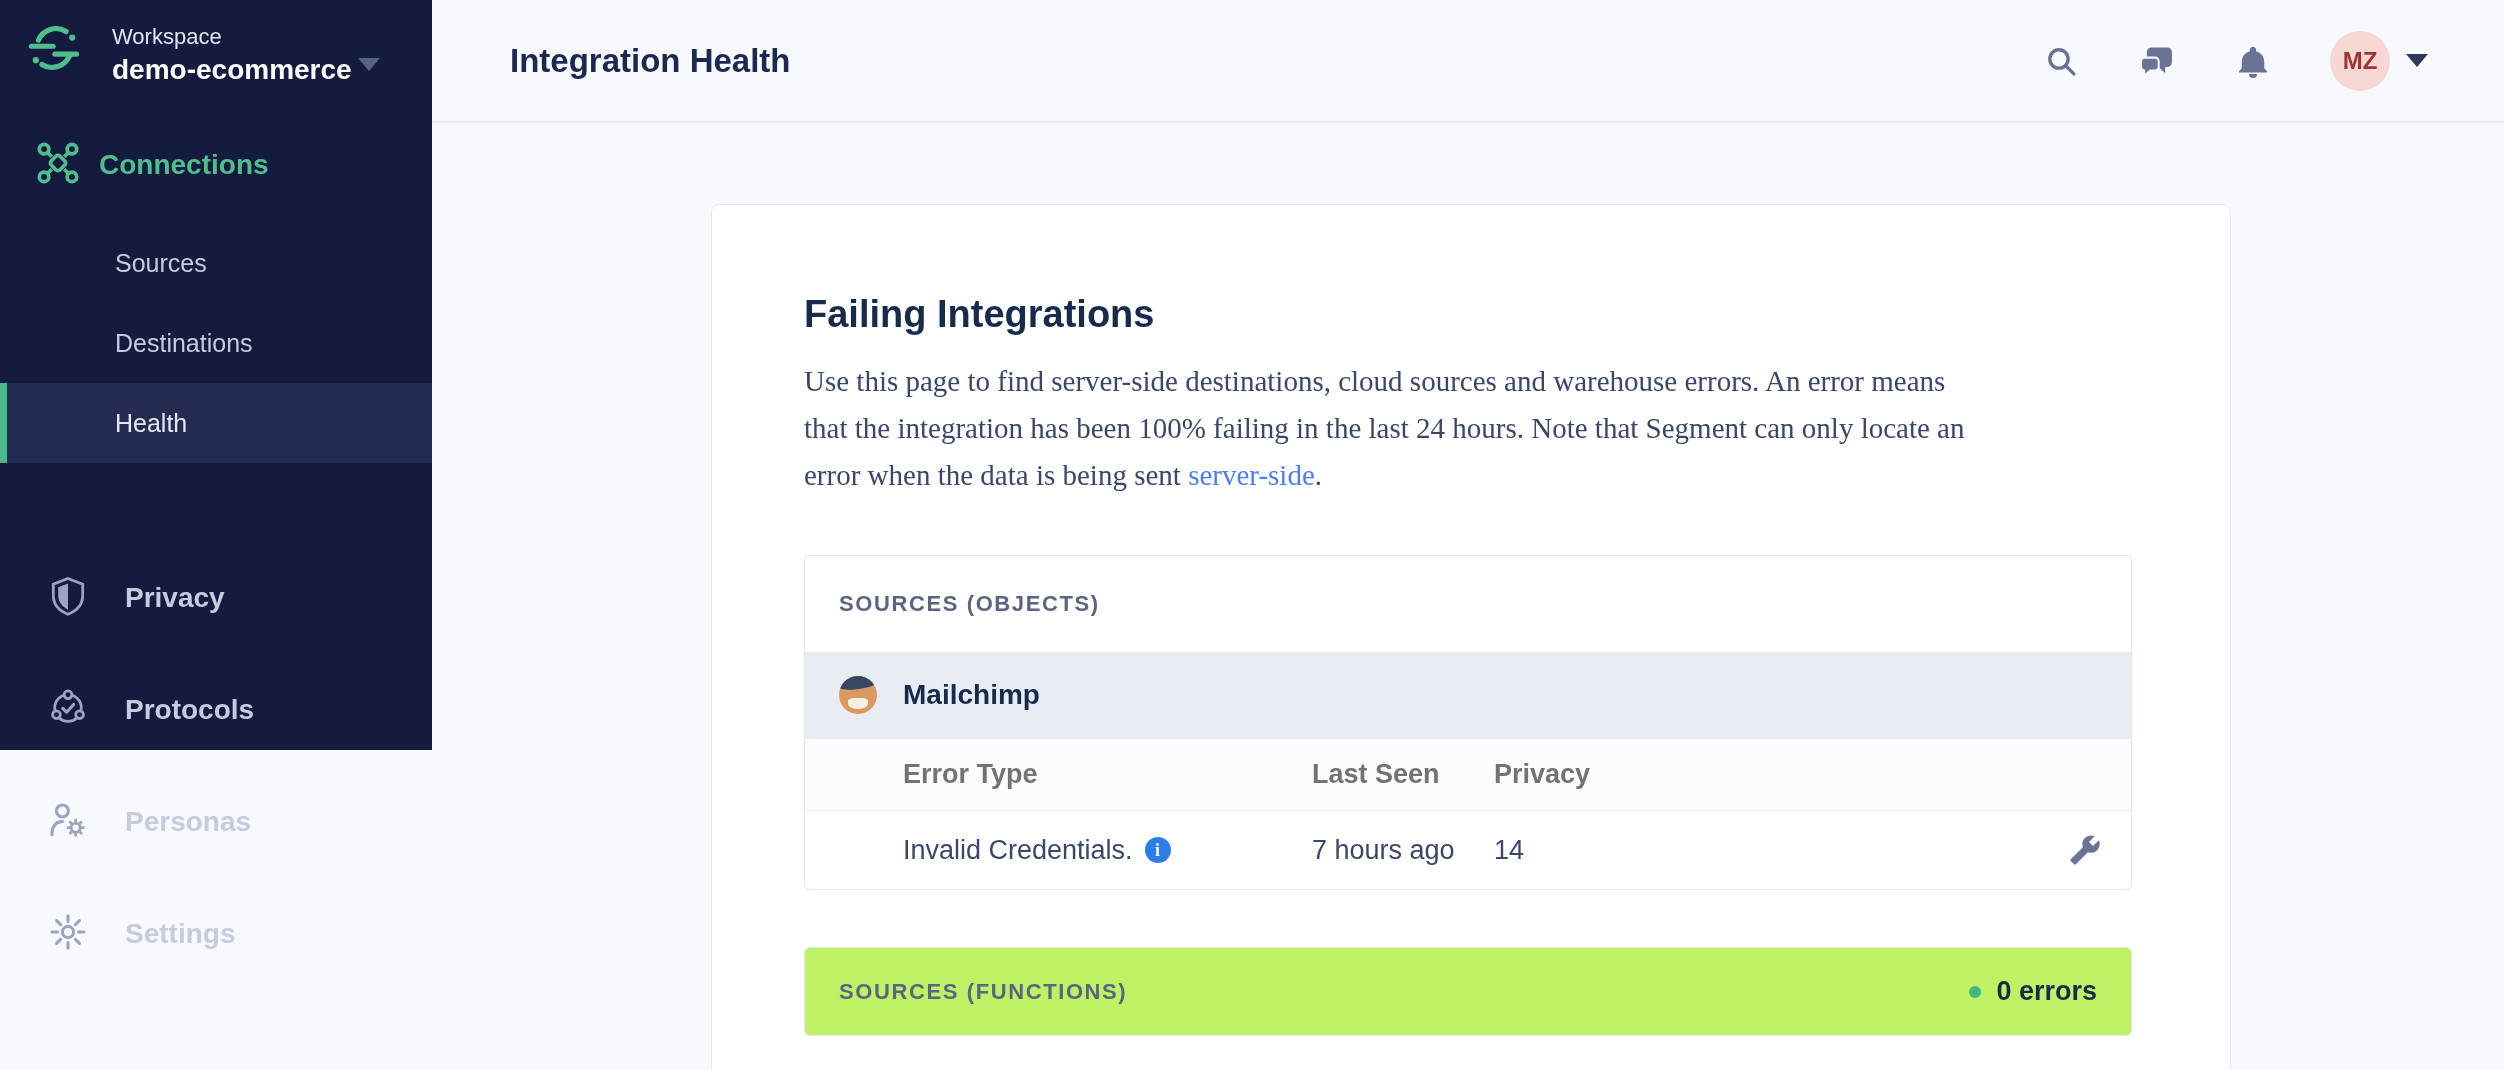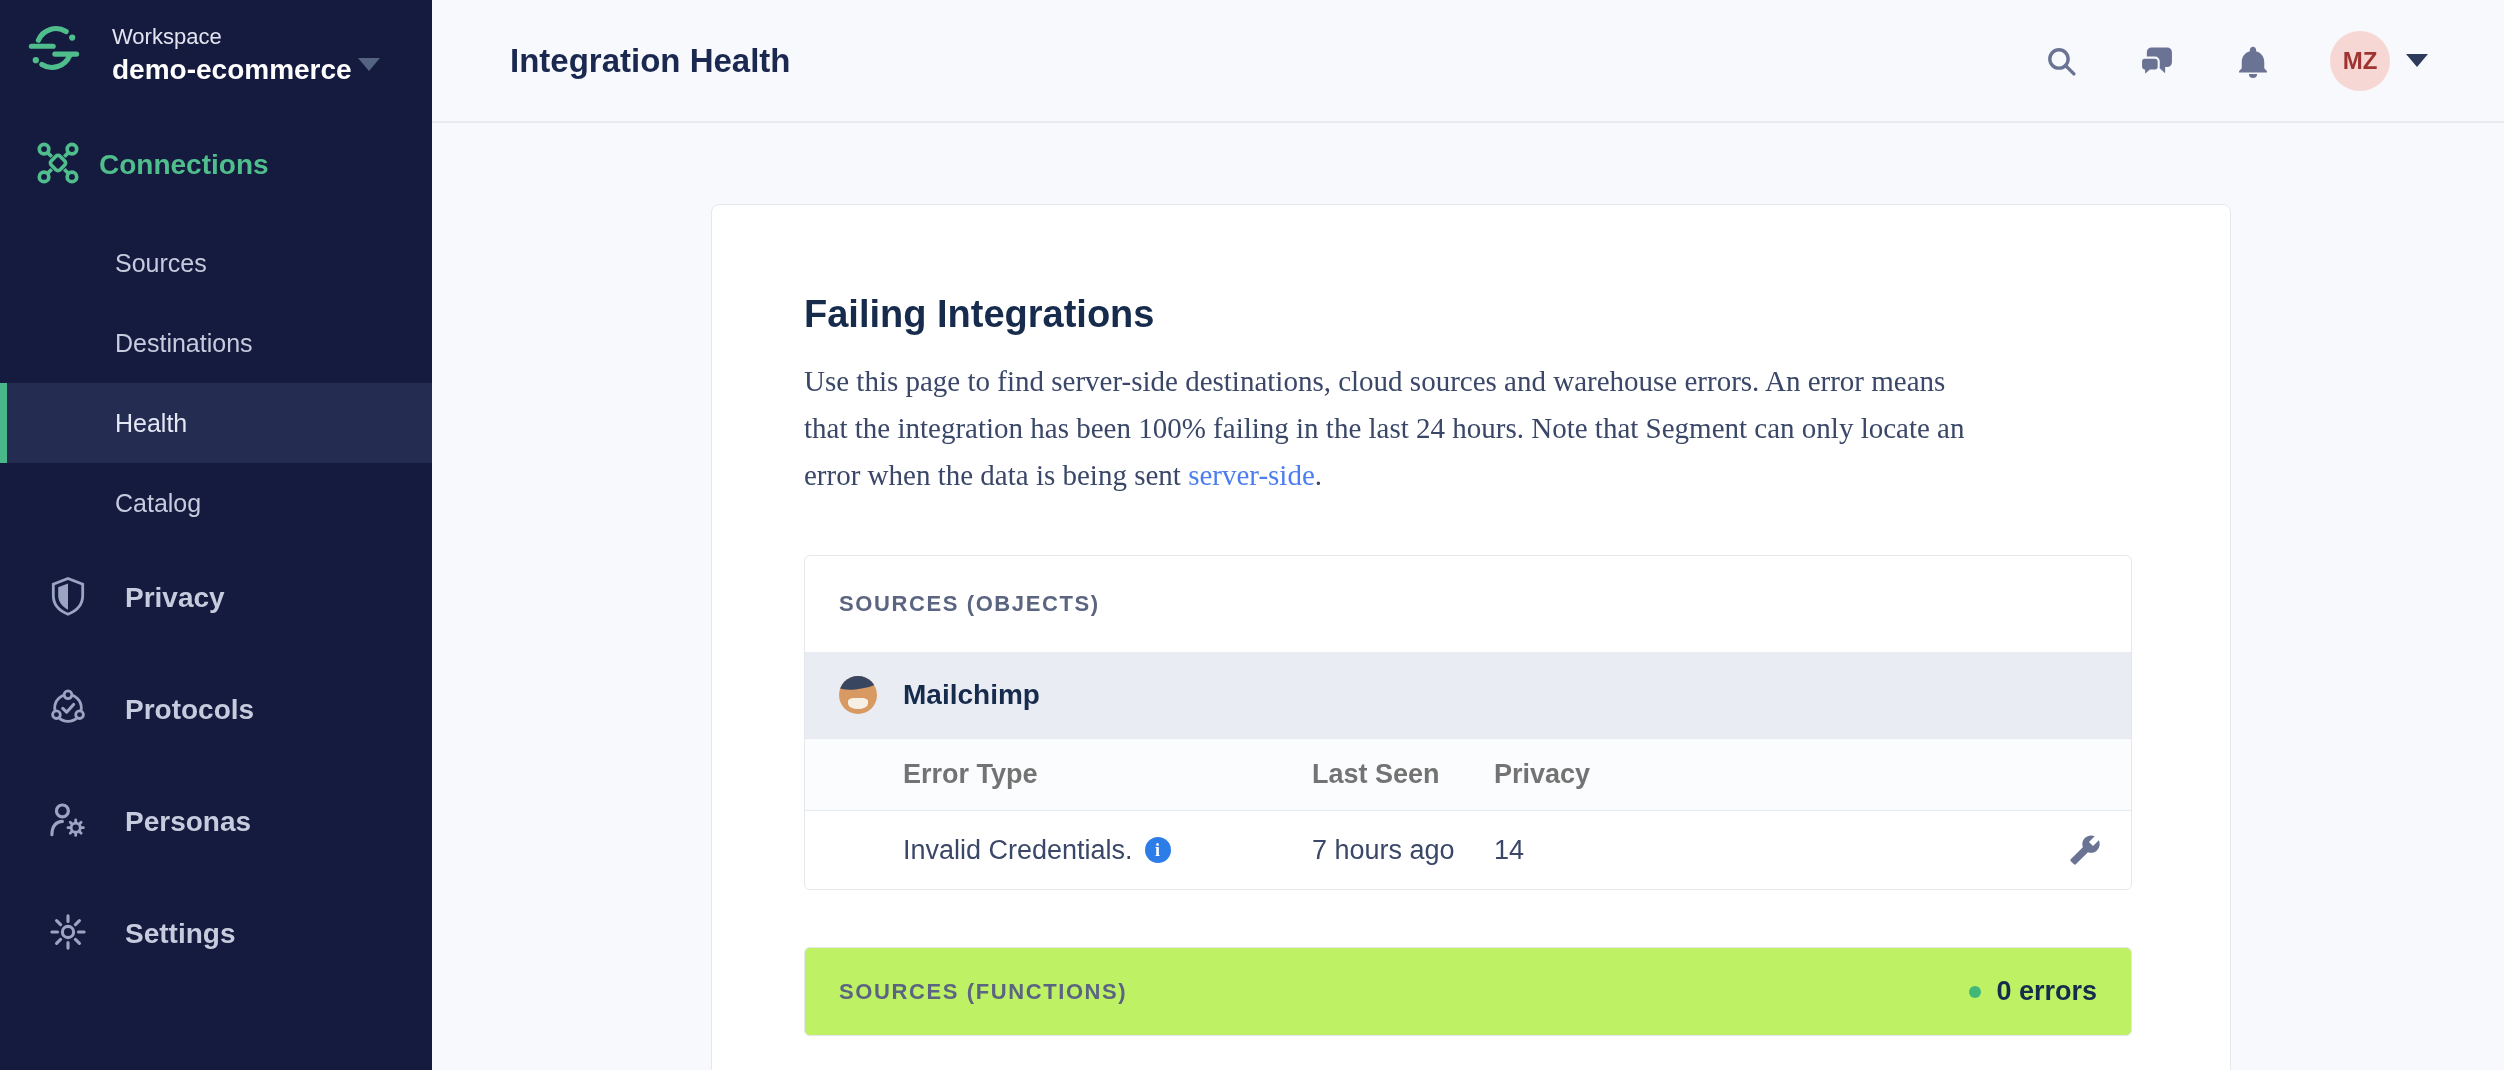--- a/index.html
+++ b/index.html
@@ -1,21 +1,21 @@
 <!DOCTYPE html>
 <html style="--accent-green: #4FBE8C; --sidebar-bg: #151B3E; --link-blue: #4C7DF0; --info-blue: #2D7DE8; --status-green: #3FB878;"><head>
 <meta charset="utf-8">
 <style>
   * { box-sizing: border-box; margin: 0; padding: 0; }
   html,body { width: 2504px; height: 1070px; overflow: hidden; }
   body { font-family: "Liberation Sans", sans-serif; background: #F8F9FC; }
   .root { display: flex; width: 2504px; height: 1070px; }
 
   
-  .sidebar { position: relative; width: 432px; flex-shrink: 0; height: 1070px;
+  .sidebar { position: relative; width: 432px; flex-shrink: 0; height: 750px;
              background: var(--sidebar-bg, #151B3E); color: #C9CEDF; }
   .workspace { position: absolute; top: 22px; left: 28px; right: 24px;
                display: flex; align-items: flex-start; cursor: pointer; }
   .ws-text { margin-left: 32px; }
   .ws-label { font-size: 22px; color: #E2E5F0; font-weight: 400; line-height: 30px; }
   .ws-name  { font-size: 28px; color: #FFFFFF; font-weight: 700; line-height: 36px; }
   .ws-caret { position: absolute; right: 28px; top: 36px; width: 0; height: 0;
               border-left: 11px solid transparent; border-right: 11px solid transparent;
               border-top: 13px solid #546381; }
 
@@ -142,21 +142,20 @@
           <path d="M15.5 15.5l6 6 M44.5 15.5l-6 6 M15.5 44.5l6-6 M44.5 44.5l-6-6"></path>
         </svg>
       </span>
       <span class="lbl">Connections</span>
     </div>
 
     <nav class="subnav">
       <div class="subnav-item">Sources</div>
       <div class="subnav-item">Destinations</div>
       <div class="subnav-item active">Health</div>
-      <div class="subnav-item">Catalog</div>
     </nav>
 
     <nav class="bottom-nav">
       <div class="bottom-item">
         <span>
           <svg viewBox="0 0 60 60" fill="none">
             <path d="M30 5 L51 13 V29 C51 43 42 51.5 30 56 C18 51.5 9 43 9 29 V13 Z" stroke="#9BA4C2" stroke-width="4"></path>
             <path d="M30 12 L16 17.5 V29 C16 38.5 21.5 45.5 30 49.5 Z" fill="#9BA4C2"></path>
           </svg>
         </span>

